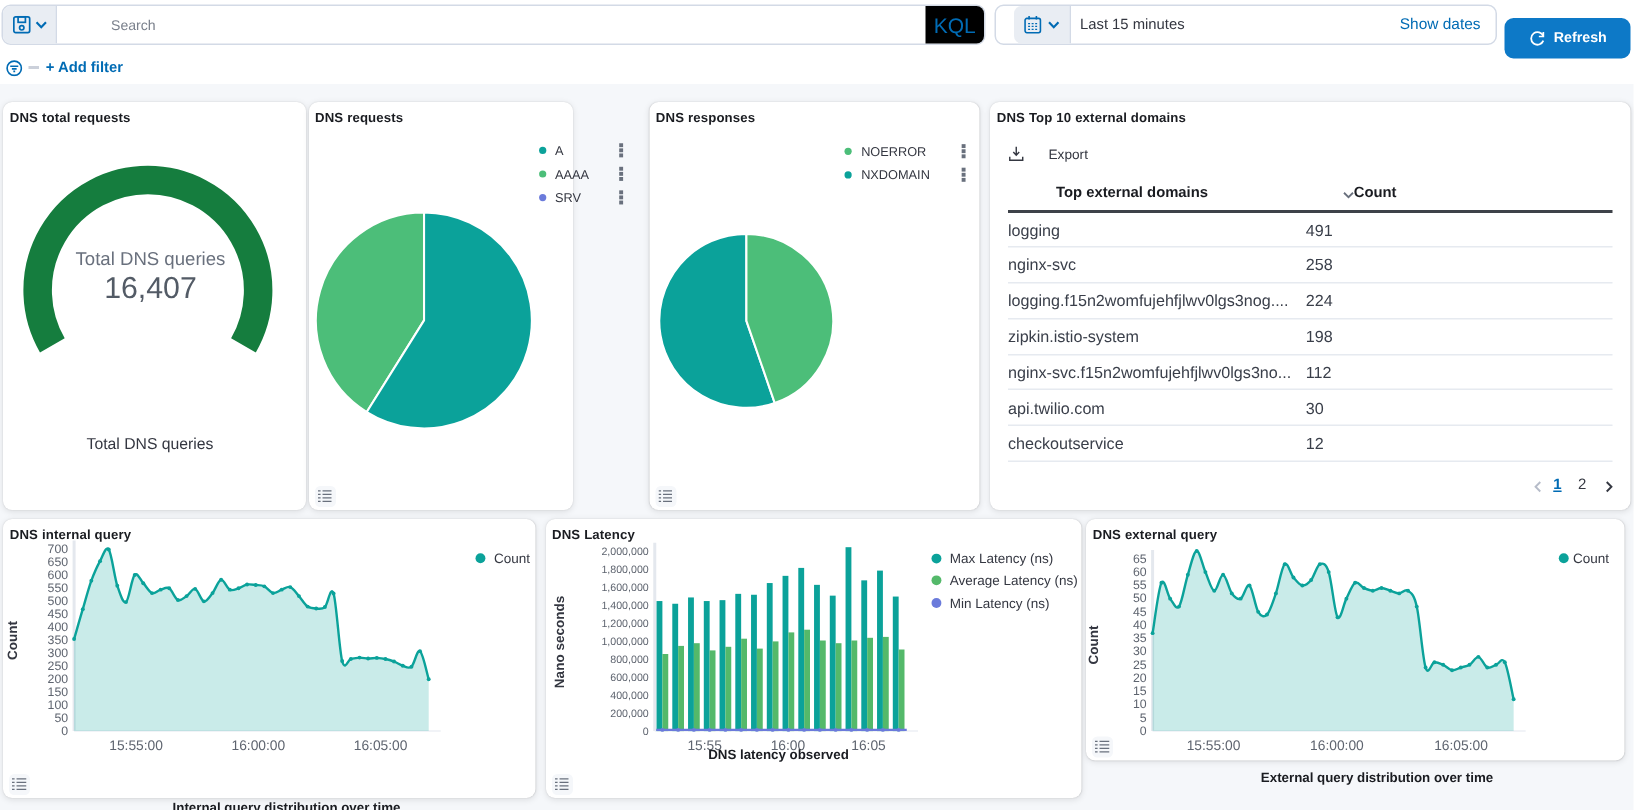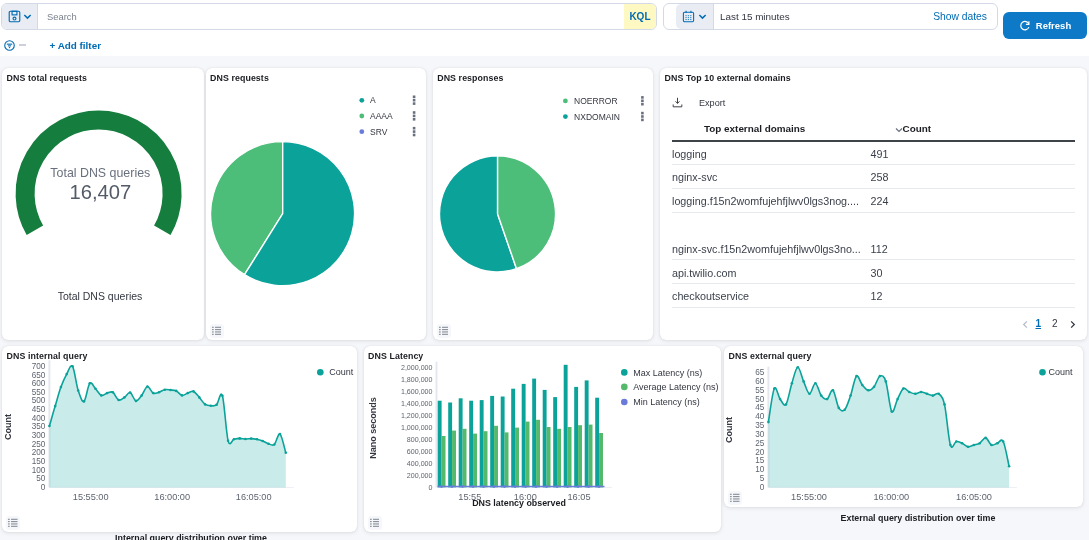--- a/index.html
+++ b/index.html
@@ -1,22 +1,22 @@
 <!DOCTYPE html>
 <html><head><meta charset="utf-8"><style>
 * { margin:0; padding:0; box-sizing:border-box; }
 html,body { width:1089px; height:540px; font-family:"Liberation Sans",sans-serif; background:#fff; overflow:hidden; }
 .abs { position:absolute; }
 .dash { position:absolute; left:0; top:56px; width:1089px; height:484px; background:#f5f7fa; }
 .panel { position:absolute; background:#fff; border-radius:6px; box-shadow:0 1px 4px rgba(0,0,0,0.10), 0 0 1px rgba(0,0,0,0.14); }
 .ptitle { position:absolute; left:4.5px; top:4.5px; font-size:8.8px; font-weight:bold; color:#1a1c21; letter-spacing:0.1px; }
-.sgrp { position:absolute; left:1px; top:3px; width:656px; height:27px; background:#fff; border:1px solid #d3dae6; border-radius:6px; display:flex; align-items:center; }
+.sgrp { position:absolute; left:1px; top:3px; width:656px; height:27px; background:#fff; border:1px solid #d3dae6; border-radius:6px; display:flex; align-items:center;gap:27px; }
 .sseg { width:36px; height:100%; background:#e9edf3; border-right:1px solid #d3dae6; border-radius:5px 0 0 5px; display:flex; align-items:center; justify-content:center; gap:2px; }
 .ph { color:#7a808c; font-size:9.4px; margin-left:9px; flex:1; }
-.kql { background:#fef9c3; color:#006bb4; font-weight:bold; font-size:10px; height:100%; display:flex; align-items:center; padding:0 5.5px; border-radius:0 5px 5px 0; }
+.kql { background:#000000; color:#006bb4; font-weight:normal; font-size:14px; height:100%; display:flex; align-items:center; padding:0 5.5px; border-radius:0 5px 5px 0; }
 .dgrp { position:absolute; left:663px; top:3px; width:335px; height:27px; background:#fff; border:1px solid #d3dae6; border-radius:6px; display:flex; align-items:center;padding-left:12px; }
 .dseg { width:38px; height:100%; background:#e9edf3; border-right:1px solid #d3dae6; border-radius:5px 0 0 5px; display:flex; align-items:center; justify-content:center; gap:3px; }
 .dtxt { color:#343741; font-size:9.9px; margin-left:6px; flex:1; }
 .sdates { color:#006bb4; font-size:10.3px; margin-right:10px; }
 .rbtn { position:absolute; left:1003px; top:12px; width:84px; height:27px; background:#0d79c7; border-radius:6px; color:#fff; font-size:9.5px; font-weight:bold; display:flex; align-items:center; justify-content:center; gap:5px; }
 .frow { position:absolute; left:3.5px; top:37px; width:400px; height:16px; display:flex; align-items:center; }
 .addf { color:#006bb4; font-size:9.9px; font-weight:bold; }
 .listbtn { position:absolute; left:4px; bottom:2px; width:14px; height:14px; background:#f5f7fa; border-radius:3.5px; display:flex; align-items:center; justify-content:center; }
 .trow { position:absolute; left:12px; width:403px; height:23.8px; border-bottom:1px solid #e6eaf0; font-size:10.75px; color:#3a3f4a; }
 .tc1 { position:absolute; left:0; top:6px; white-space:nowrap; }
@@ -70,34 +70,34 @@
 </div>
 
 <div class="frow">
   <svg width="11" height="11" viewBox="0 0 18 18" fill="none">
     <circle cx="9" cy="9" r="7.8" stroke="#006bb4" stroke-width="1.8"></circle>
     <line x1="4.6" y1="6.8" x2="13.4" y2="6.8" stroke="#006bb4" stroke-width="1.8"></line>
     <line x1="6.4" y1="9.6" x2="11.6" y2="9.6" stroke="#006bb4" stroke-width="1.8"></line>
     <line x1="8" y1="12.4" x2="10" y2="12.4" stroke="#006bb4" stroke-width="1.8"></line>
   </svg>
   <span style="width:7px;height:1.6px;background:#cbd0da;margin-left:4px;"></span>
-  <span class="addf" style="margin-left:24px;">+ Add filter</span>
+  <span class="addf" style="margin-left:5px;">+ Add filter</span>
 </div>
 
 <div class="panel" style="left:2px; top:68px; width:202px; height:272px;">
   <div class="ptitle">DNS total requests</div>
   <svg class="abs" style="left:0;top:0" width="196" height="272">
       <path d="M 32.9 162.2 A 73.5 73.5 0 1 1 160.3 162.2" fill="none" stroke="#157d3e" stroke-width="19"></path>
       <text x="98.3" y="108.8" font-size="12.4" fill="#69707d" text-anchor="middle">Total DNS queries</text>
       <text x="98.3" y="130.6" font-size="20.2" fill="#535b66" text-anchor="middle">16,407</text>
     </svg>
   <div class="abs" style="left:0;top:221.5px;width:196px;text-align:center;font-size:10.5px;color:#343741;">Total DNS queries</div>
 </div>
 
-<div class="panel" style="left:205.5px; top:68px; width:220px; height:272px;text-decoration:underline;">
+<div class="panel" style="left:205.5px; top:68px; width:176px; height:272px;text-decoration:underline;">
   <div class="ptitle">DNS requests</div>
   <svg class="abs" style="left:0;top:0" width="220" height="272">
       <path d="M 76.7 145.6 L 38.5 206.7 A 72 72 0 0 1 76.7 73.6 Z" fill="#4cbe79" stroke="#fff" stroke-width="1.4" stroke-linejoin="round"></path>
 <path d="M 76.7 145.6 L 76.7 73.6 A 72 72 0 1 1 38.5 206.7 Z" fill="#0ba29a" stroke="#fff" stroke-width="1.4" stroke-linejoin="round"></path>
   <circle cx="155.8" cy="32.3" r="2.4" fill="#0ba29a"></circle>
       <text x="164" y="35.3" font-size="8.5" fill="#343741">A</text>
       <circle cx="155.8" cy="48.0" r="2.4" fill="#4cbe79"></circle>
       <text x="164" y="51.0" font-size="8.5" fill="#343741">AAAA</text>
       <circle cx="155.8" cy="63.7" r="2.4" fill="#6b7bdb"></circle>
       <text x="164" y="66.7" font-size="8.5" fill="#343741">SRV</text>
@@ -193,20 +193,24 @@
       <span class="tc1">logging</span>
       <span class="tc2">491</span>
     </div>
     <div class="trow" style="top:97.3px">
       <span class="tc1">nginx-svc</span>
       <span class="tc2">258</span>
     </div>
     <div class="trow" style="top:121.1px">
       <span class="tc1">logging.f15n2womfujehfjlwv0lgs3nog....</span>
       <span class="tc2">224</span>
+    </div>
+    <div class="trow" style="top:144.9px">
+      <span class="tc1">zipkin.istio-system</span>
+      <span class="tc2">198</span>
     </div>
     <div class="trow" style="top:168.7px">
       <span class="tc1">nginx-svc.f15n2womfujehfjlwv0lgs3no...</span>
       <span class="tc2">112</span>
     </div>
     <div class="trow" style="top:192.5px">
       <span class="tc1">api.twilio.com</span>
       <span class="tc2">30</span>
     </div>
     <div class="trow" style="top:216.3px">

